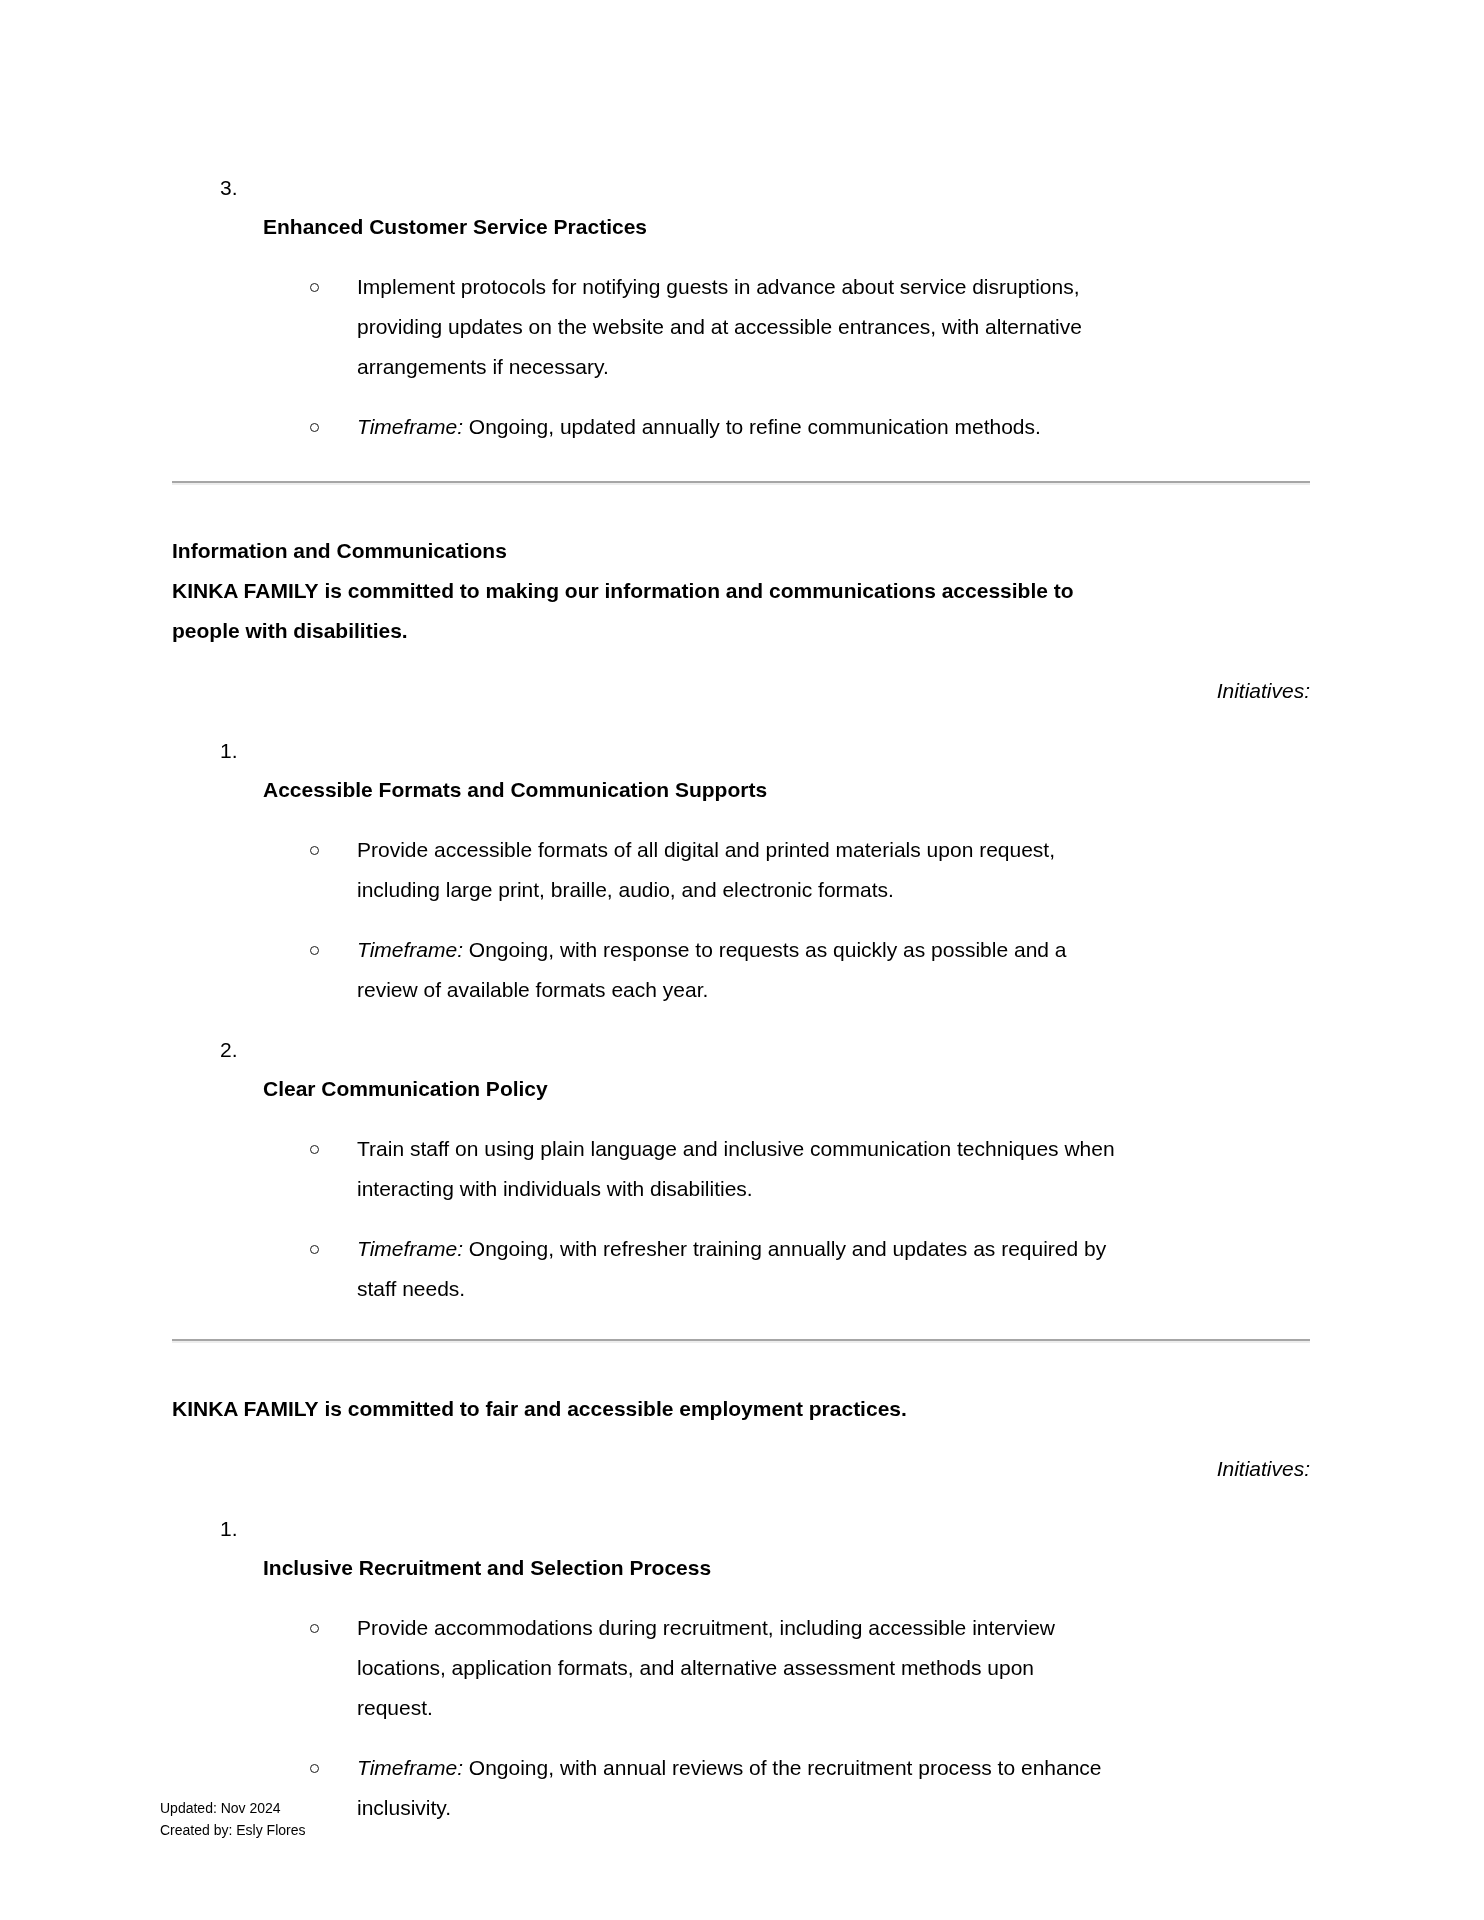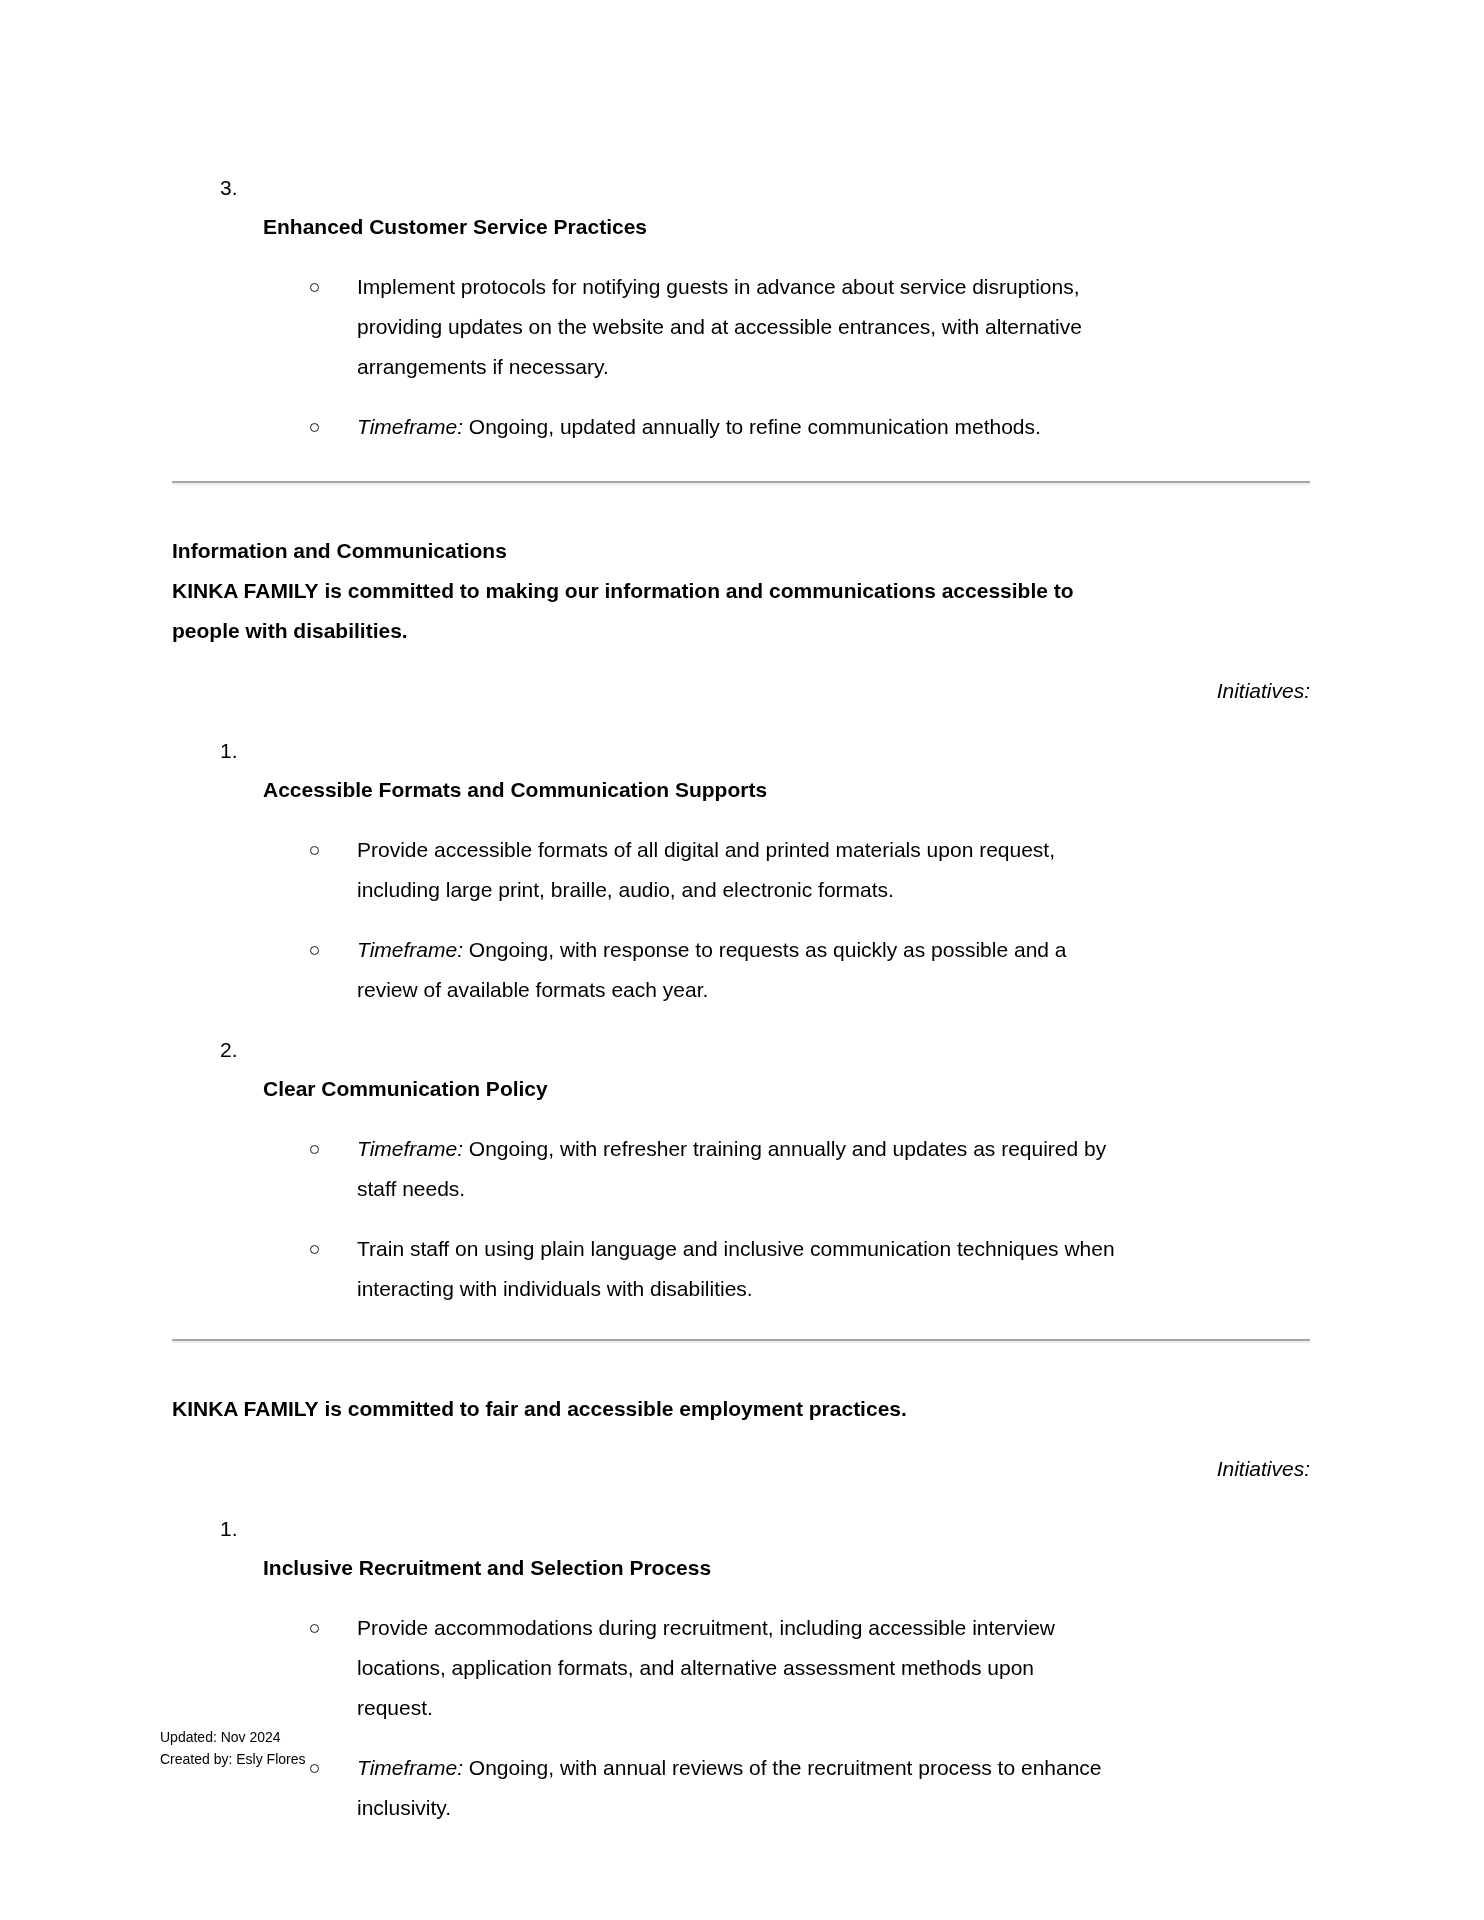--- a/index.html
+++ b/index.html
@@ -33,21 +33,21 @@
   .divider {
     height:4px; background:#a6a6a6;
     border-bottom:2px solid #ededed;
     margin:34px 0 46px 0;
   }
   .divider.second { margin-top:30px; }
   .sec-head { font-weight:bold; }
   .intro { margin-bottom:20px;font-weight:bold; }
   .initiatives { font-style:italic; margin-bottom:20px;text-align:right; }
   .footer {
-    position:absolute; left:160px; top:1726px;
+    position:absolute; left:160px; top:1797px;
     font-size:14px; line-height:22px; color:#000000;
   }
 </style>
 </head>
 <body>
 
 <div class="page">
   <div class="content">
 
     <div class="num-item">
@@ -99,29 +99,29 @@
       </div>
 
       <div class="num-item">
         <span class="num">2.</span>
         <span class="item-title">Clear Communication Policy</span>
       </div>
       <div class="bullet-row">
         <span class="marker">
             <span class="circle"></span>
           </span>
-        <span class="btext"><em class="tf">Timeframe:</em><span class="pre-inline"> Ongoing, with refresher training annually and updates as required by
-staff needs.</span></span>
+        <span class="btext">Train staff on using plain language and inclusive communication techniques when
+interacting with individuals with disabilities.</span>
       </div>
       <div class="bullet-row">
         <span class="marker">
             <span class="circle"></span>
           </span>
-        <span class="btext">Train staff on using plain language and inclusive communication techniques when
-interacting with individuals with disabilities.</span>
+        <span class="btext"><em class="tf">Timeframe:</em><span class="pre-inline"> Ongoing, with refresher training annually and updates as required by
+staff needs.</span></span>
       </div>
     </div>
 
     <div class="divider second"></div>
 
     <div>
       <div class="intro"><strong>KINKA FAMILY</strong><span class="pre-inline"> is committed to fair and accessible employment practices.</span></div>
       <div class="initiatives">Initiatives:</div>
 
       <div class="num-item">

